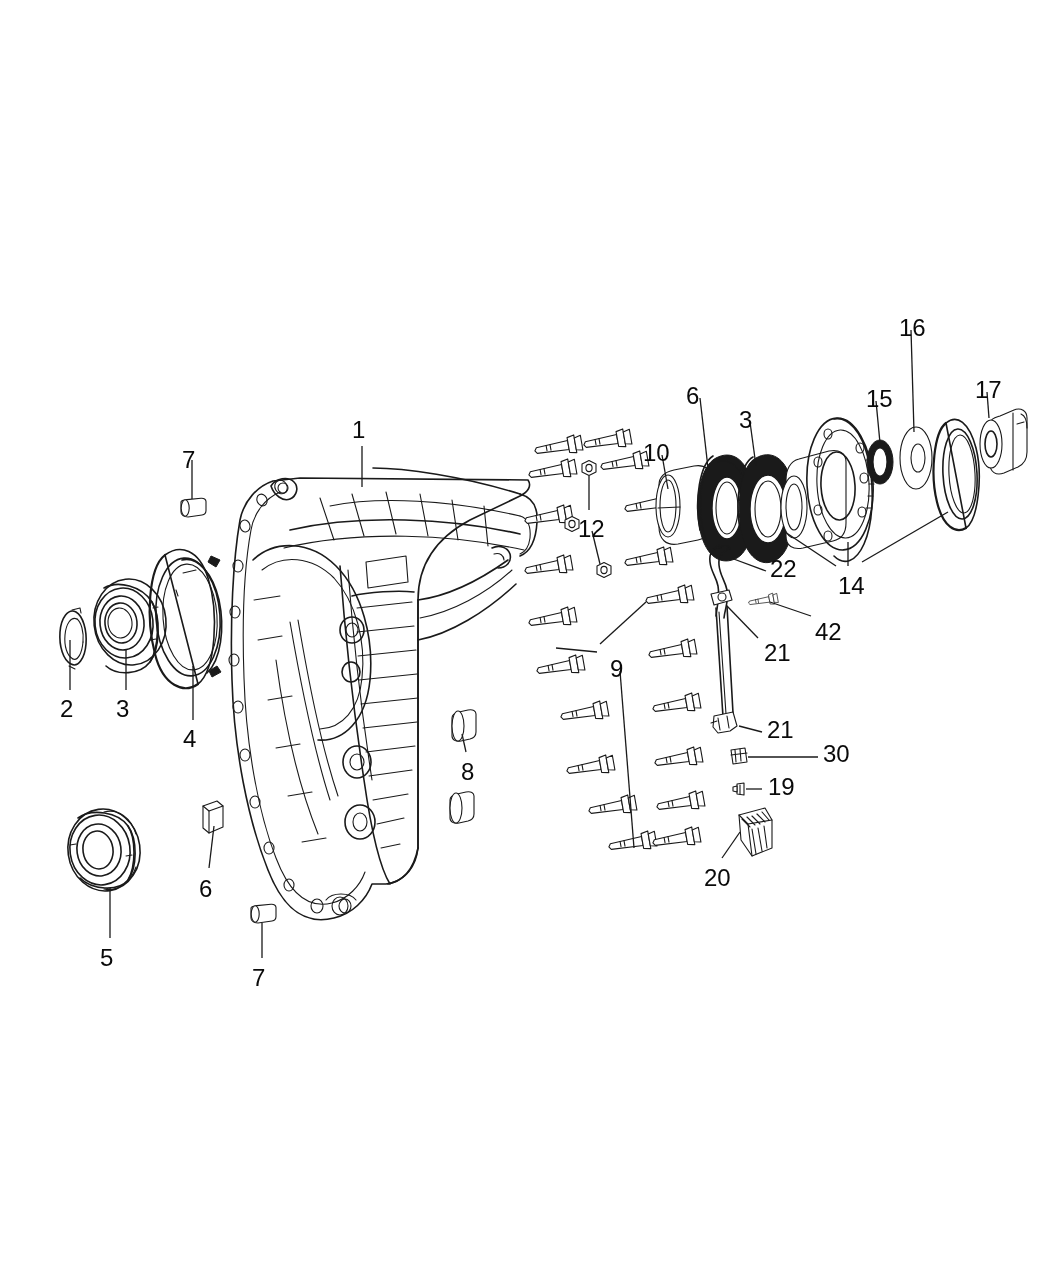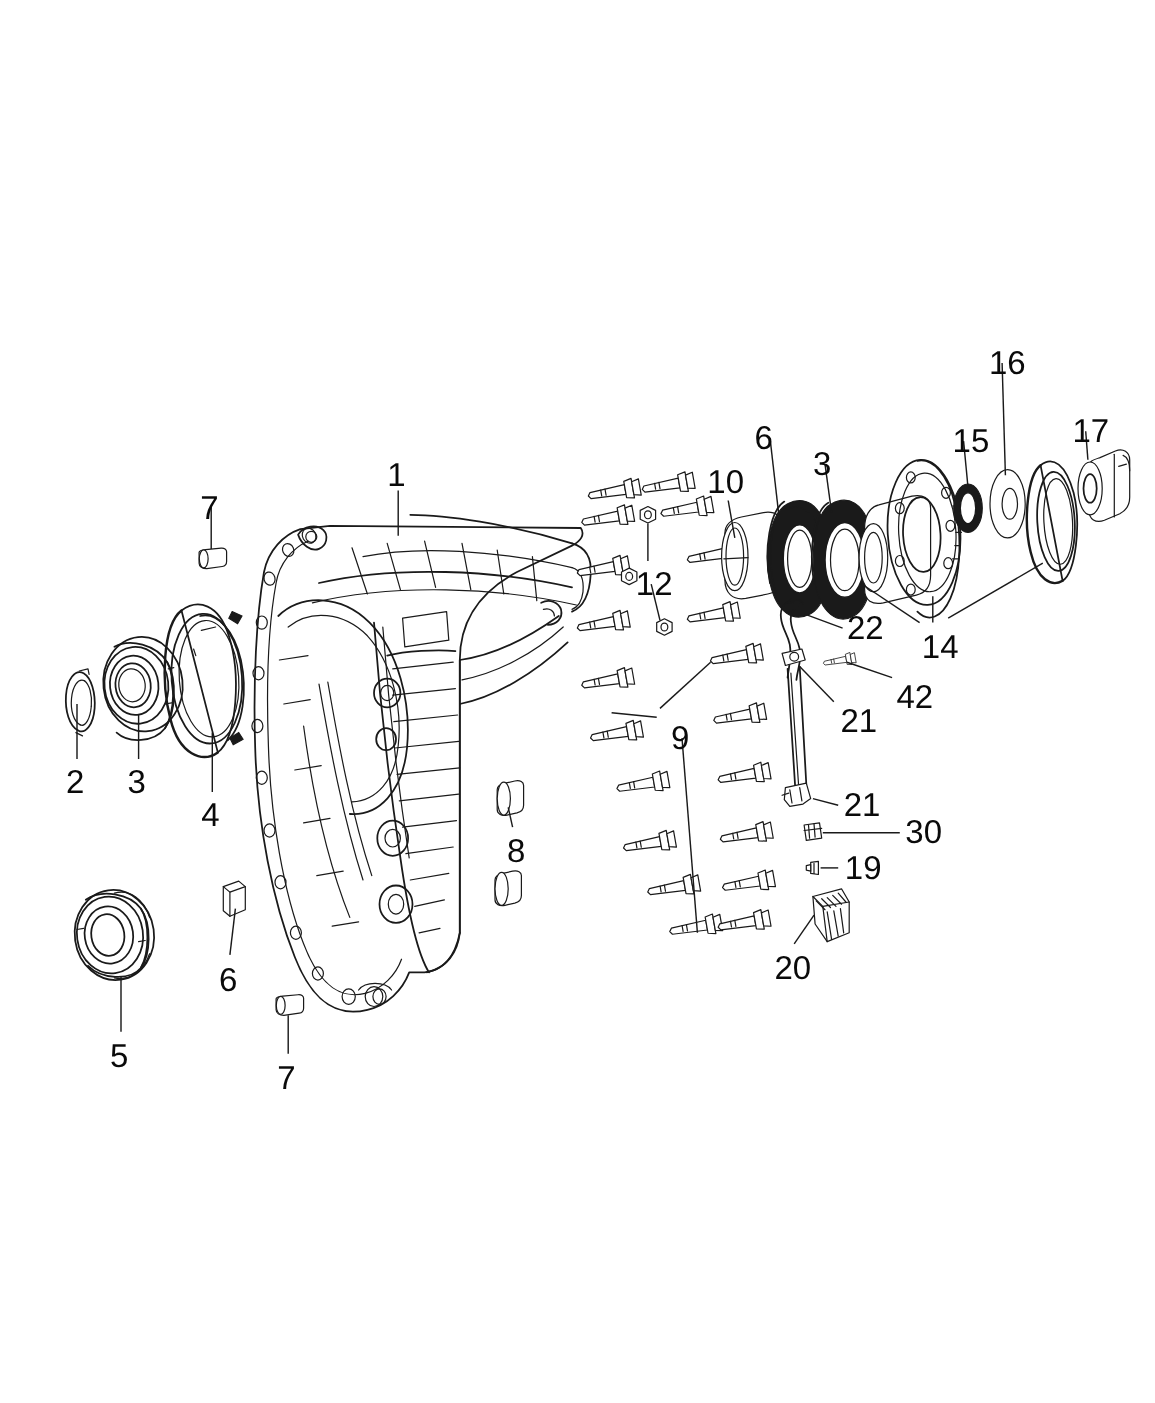--- a/index.html
+++ b/index.html
@@ -7,21 +7,21 @@
   #sheet{
     position:relative;
     width:1050px;height:1275px;
     background:#ffffff;
     overflow:hidden;
   }
   #artwork{position:absolute;left:0;top:0;width:1050px;height:1275px;}
   .callout{
     position:absolute;
     font-family:"Liberation Sans", sans-serif;
-    font-size:30px;
+    font-size:24px;
     color:#0a0a0a;
     line-height:1;
     letter-spacing:0px;
     white-space:nowrap;
     user-select:none;
   }
 </style>
 </head>
 <body>
 
@@ -427,21 +427,21 @@
   <div class="callout" style="left:352px;top:418px">1</div>
   <div class="callout" style="left:60px;top:697px">2</div>
   <div class="callout" style="left:116px;top:697px">3</div>
   <div class="callout" style="left:183px;top:727px">4</div>
   <div class="callout" style="left:100px;top:946px">5</div>
   <div class="callout" style="left:199px;top:877px">6</div>
   <div class="callout" style="left:182px;top:448px">7</div>
   <div class="callout" style="left:252px;top:966px">7</div>
   <div class="callout" style="left:461px;top:760px">8</div>
   <div class="callout" style="left:610px;top:657px">9</div>
-  <div class="callout" style="left:643px;top:424px">10</div>
+  <div class="callout" style="left:643px;top:441px">10</div>
   <div class="callout" style="left:686px;top:384px">6</div>
   <div class="callout" style="left:578px;top:517px">12</div>
   <div class="callout" style="left:739px;top:408px">3</div>
   <div class="callout" style="left:838px;top:574px">14</div>
   <div class="callout" style="left:866px;top:387px">15</div>
   <div class="callout" style="left:899px;top:316px">16</div>
   <div class="callout" style="left:975px;top:378px">17</div>
   <div class="callout" style="left:704px;top:866px">20</div>
   <div class="callout" style="left:768px;top:775px">19</div>
   <div class="callout" style="left:823px;top:742px">30</div>

